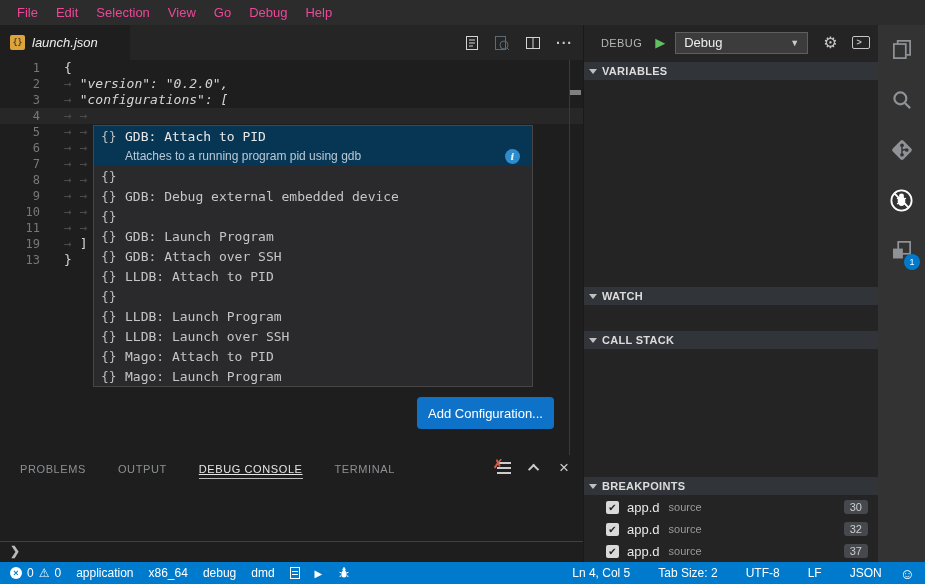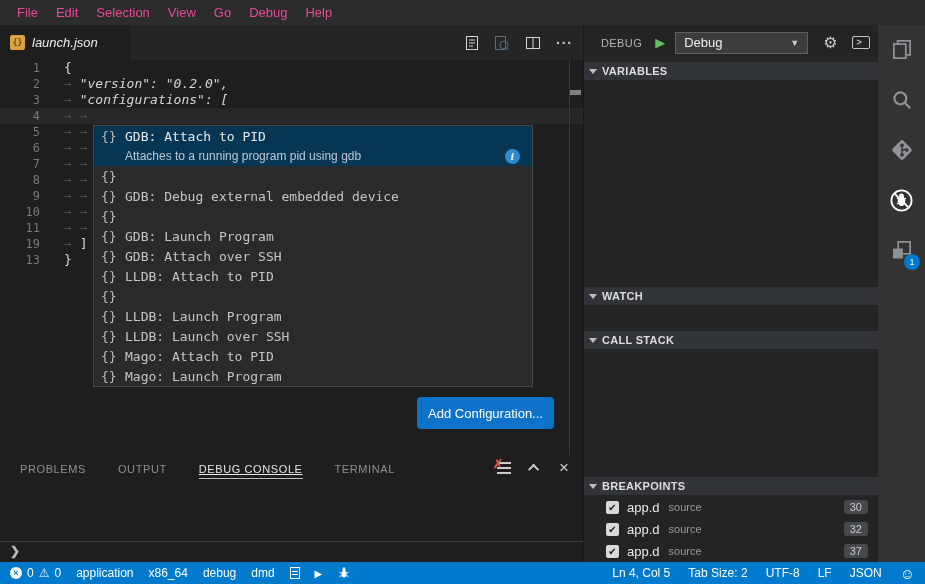--- a/index.html
+++ b/index.html
@@ -113,21 +113,21 @@
                color:#ffffff; font-size:12px; display:flex; align-items:center; padding:0 10px; }
   .sb-seg { display:flex; align-items:center; gap:5px; margin-right:15px; cursor:default; }
   .err-circle { width:12px; height:12px; border-radius:50%; background:#ffffff; color:#007acc;
                 font-size:9px; line-height:12px; text-align:center; font-weight:bold; }
   .warn-tri { font-size:12px; }
   .sb-doc { width:10px; height:12px; border:1px solid #ffffff; position:relative; }
   .sb-doc::before { content:""; position:absolute; left:1px; top:3px; width:6px; height:1px; background:#fff;
                     box-shadow:0 3px 0 #fff; }
   .sb-play { font-size:10px; }
   .sb-right { margin-left:auto; display:flex; align-items:center; }
-  .sb-right .sb-seg { margin-right:0; margin-left:18px; }
+  .sb-right .sb-seg { margin-right:0; margin-left:28px; }
   .smiley { font-size:15px; margin-left:18px; }
 </style>
 </head>
 <body>
 
 <div id="root">
 
   <div class="menubar">
       <div class="menu-item">File</div>
       <div class="menu-item">Edit</div>

